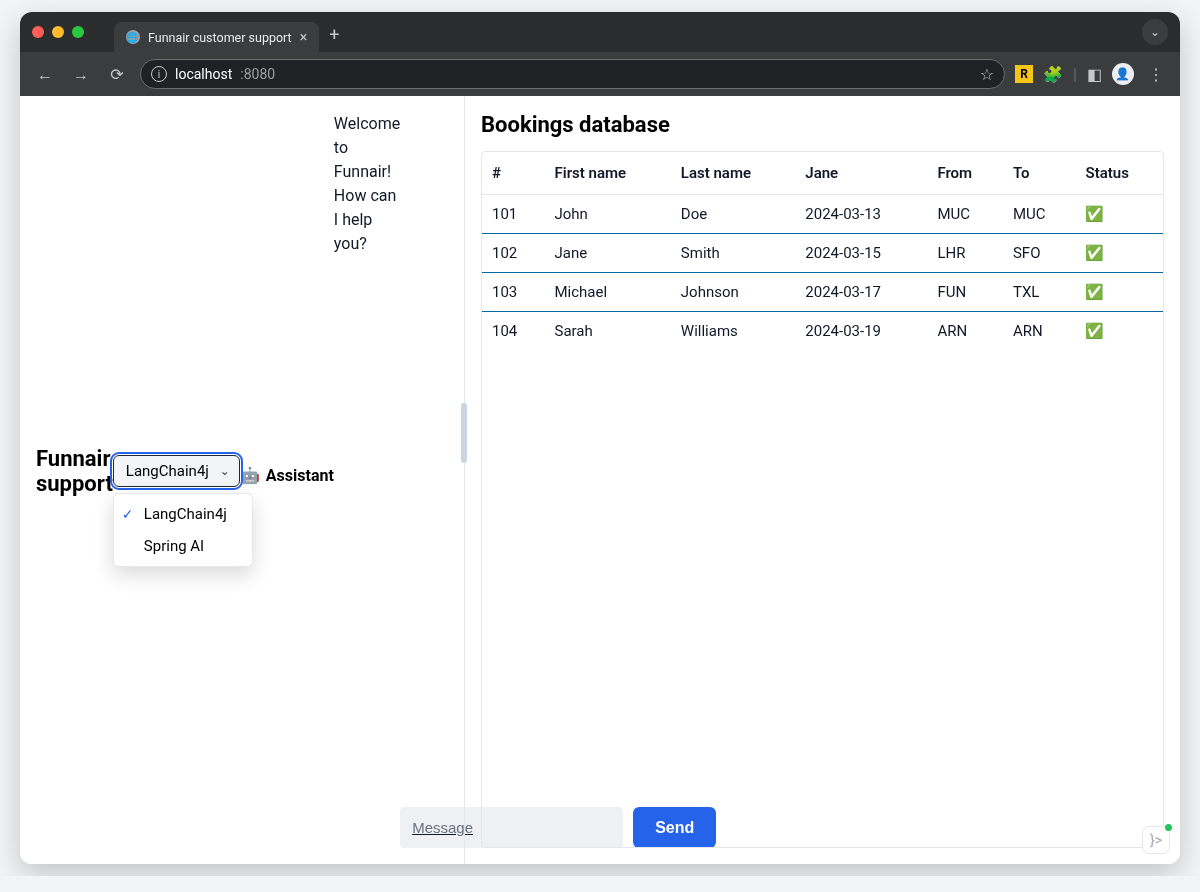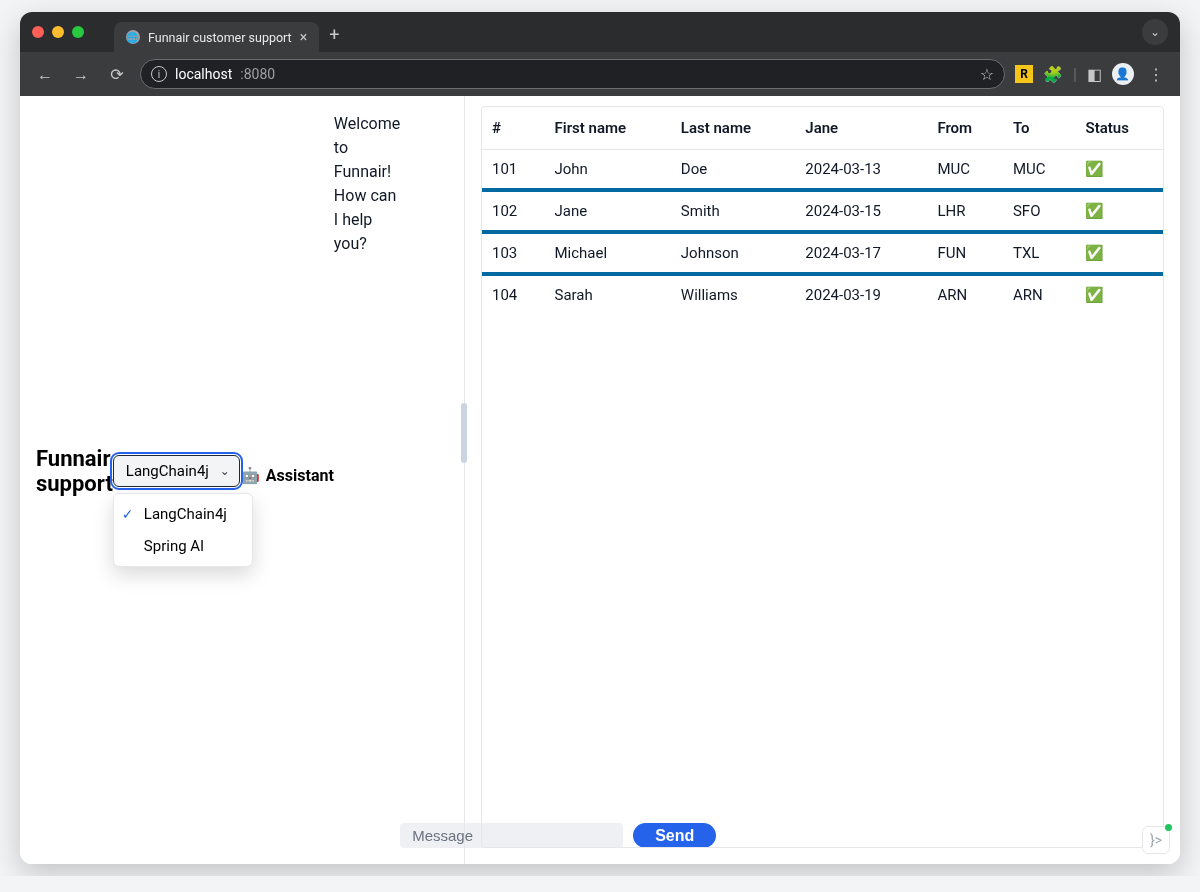--- a/index.html
+++ b/index.html
@@ -172,30 +172,31 @@
     margin-top:auto;
     display:flex;
     gap:10px;
     padding-top:12px;
   }
   .msg-input {
     flex:1;
     background:#eef0f3;
     border:none;
     border-radius:4px;
-    padding:4px 12px;
+    padding:12px 12px;
     font-size:15px;
     color:#111827;
+    text-decoration:underline;
   }
   .msg-input::placeholder { color:#6b7280;}
   .send-btn {
     background:#2563eb;
     color:#fff;
     border:none;
-    border-radius:14px;
+    border-radius:6px;
     padding:0 22px;
     font-size:16px;
     font-weight:600;
     cursor:pointer;
   }
 
   .table-wrap {
     border:1px solid #e5e7eb;
     border-radius:4px;
     flex:1;
@@ -204,21 +205,21 @@
   table { width:100%; border-collapse:collapse; font-size:15px;}
   thead th {
     text-align:left;
     font-weight:600;
     padding:12px 10px;
     border-bottom:1px solid #e5e7eb;
     color:#111827;
   }
   tbody td {
     padding:10px 10px;
-    border-bottom:4px solid #0369a1;
+    border-bottom:1px solid #0369a1;
     color:#111827;
   }
   tbody tr:last-child td { border-bottom:none; }
   .status-ok { color:#16a34a; }
   .status-bad { color:#dc2626; }
 
   .vaadin-badge {
     position:absolute;
     right:10px; bottom:10px;
     width:28px; height:28px;
@@ -305,20 +306,21 @@
       <div class="composer">
         <input class="msg-input" placeholder="Message" style="">
         <button class="send-btn">Send</button>
       </div>
 
       <div class="divider"></div>
       <div class="drag-handle"></div>
     </div>
 
     <div class="right">
+      <h2>Bookings database</h2>
       <div class="table-wrap">
         <table>
           <thead>
             <tr>
               <th>#</th>
               <th>First name</th>
               <th>Last name</th>
               <th>Jane</th>
               <th>From</th>
               <th>To</th>

